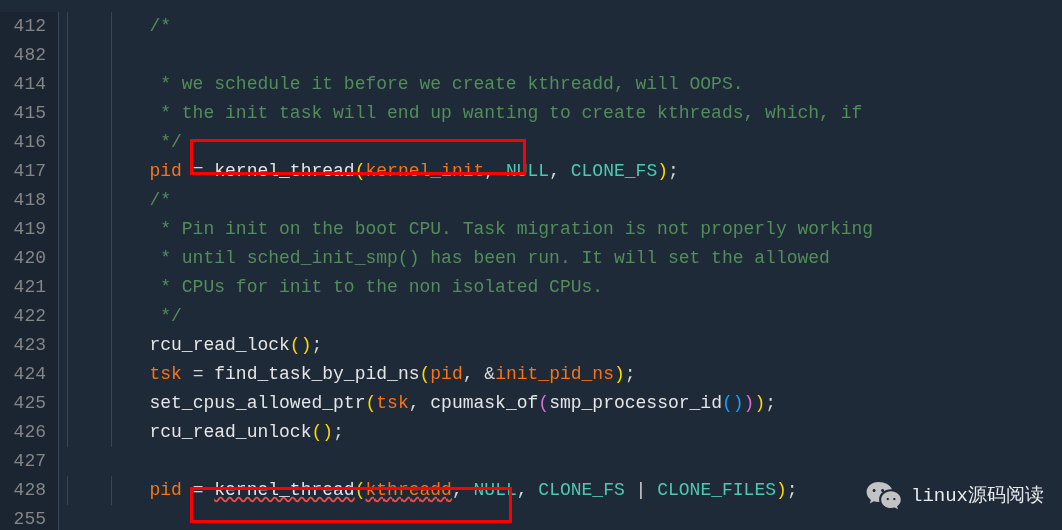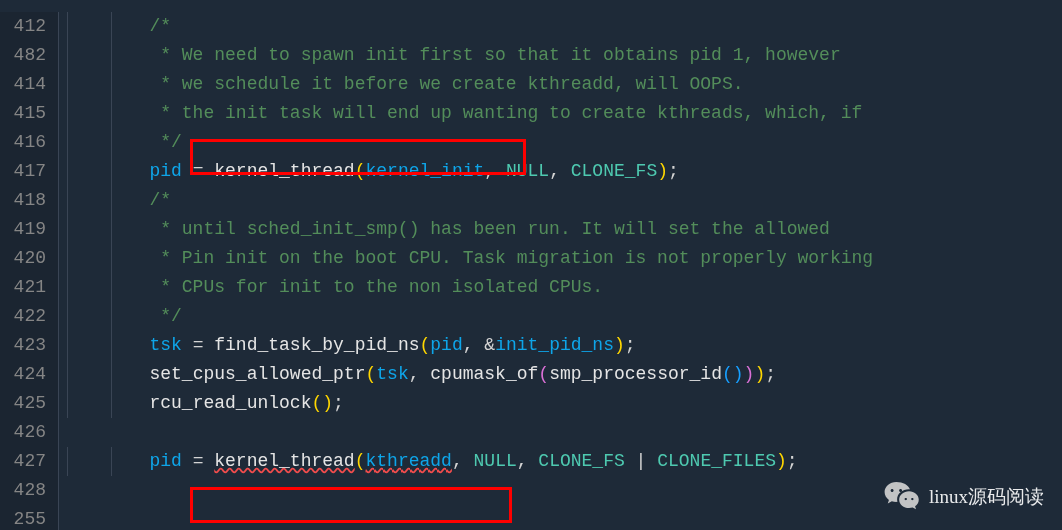--- a/index.html
+++ b/index.html
@@ -40,21 +40,21 @@
       position: relative;
       border-left: 1px solid #3a4555;
       padding-left: 4px;
     }
     .code-line {
       height: 29px;
       white-space: pre;
       position: relative;
     }
     .tok-comment { color: #538d5a; }
-    .tok-ident { color: #0ea5e9; text-align: right; }
+    .tok-ident { color: #f97316; text-align: right; }
     .tok-func { color: #e5e5e5; }
     .tok-const { color: #4ec9b0; }
     .tok-punct { color: #d4d4d4; }
     .tok-operator { color: #d4d4d4; }
     .tok-paren-yellow { color: #ffd700; }
     .tok-paren-pink { color: #da70d6; }
     .tok-paren-blue { color: #179fff; }
     .tok-squiggle {
       text-decoration: underline wavy #f14c4c;
       text-decoration-skip-ink: none;
@@ -80,21 +80,21 @@
       height: 32px;
       position: relative;
     }
     .wechat-icon svg {
       width: 100%;
       height: 100%;
     }
     .watermark-text {
       color: #ffffff;
       font-size: 19px;
-      font-family: Liberation Serif, serif;
+      font-family: Liberation Mono, monospace;
       font-weight: 500;
     }
     .indent-guide {
       position: absolute;
       width: 1px;
       background: #3a4555;
       top: 0;
       bottom: 0;
     }
   </style>
@@ -117,30 +117,31 @@
       <div class="line-number">423</div>
       <div class="line-number">424</div>
       <div class="line-number">425</div>
       <div class="line-number">426</div>
       <div class="line-number">427</div>
       <div class="line-number">428</div>
       <div class="line-number">255</div>
     </div>
   <div class="code-area" id="code-area">
       <div class="code-line"><span class="tok-comment">        /*</span><div class="indent-guide" style="left: 4px;"></div><div class="indent-guide" style="left: 48px;"></div></div>
-      <div class="code-line"><span class="tok-comment">         * We need to spawn init first so that it obtains pid 1, however</span><div class="indent-guide" style="left: 4px;"></div><div class="indent-guide" style="left: 48px;"></div></div>
+      <div class="code-line"><div class="indent-guide" style="left: 4px;"></div><div class="indent-guide" style="left: 48px;"></div></div>
       <div class="code-line"><span class="tok-comment">         * we schedule it before we create kthreadd, will OOPS.</span><div class="indent-guide" style="left: 4px;"></div><div class="indent-guide" style="left: 48px;"></div></div>
       <div class="code-line"><span class="tok-comment">         * the init task will end up wanting to create kthreads, which, if</span><div class="indent-guide" style="left: 4px;"></div><div class="indent-guide" style="left: 48px;"></div></div>
       <div class="code-line"><span class="tok-comment">         */</span><div class="indent-guide" style="left: 4px;"></div><div class="indent-guide" style="left: 48px;"></div></div>
       <div class="code-line"><span>        </span><span class="tok-ident">pid </span><span class="tok-operator">= </span><span class="tok-func">kernel_thread</span><span class="tok-paren-yellow">(</span><span class="tok-ident">kernel_init</span><span class="tok-punct">, </span><span class="tok-const">NULL</span><span class="tok-punct">, </span><span class="tok-const">CLONE_FS</span><span class="tok-paren-yellow">)</span><span class="tok-punct">;</span><div class="indent-guide" style="left: 4px;"></div><div class="indent-guide" style="left: 48px;"></div></div>
       <div class="code-line"><span class="tok-comment">        /*</span><div class="indent-guide" style="left: 4px;"></div><div class="indent-guide" style="left: 48px;"></div></div>
+      <div class="code-line"><span class="tok-comment">         * Pin init on the boot CPU. Task migration is not properly working</span><div class="indent-guide" style="left: 4px;"></div><div class="indent-guide" style="left: 48px;"></div></div>
       <div class="code-line"><span class="tok-comment">         * until sched_init_smp() has been run. It will set the allowed</span><div class="indent-guide" style="left: 4px;"></div><div class="indent-guide" style="left: 48px;"></div></div>
-      <div class="code-line"><span class="tok-comment">         * Pin init on the boot CPU. Task migration is not properly working</span><div class="indent-guide" style="left: 4px;"></div><div class="indent-guide" style="left: 48px;"></div></div>
       <div class="code-line"><span class="tok-comment">         * CPUs for init to the non isolated CPUs.</span><div class="indent-guide" style="left: 4px;"></div><div class="indent-guide" style="left: 48px;"></div></div>
       <div class="code-line"><span class="tok-comment">         */</span><div class="indent-guide" style="left: 4px;"></div><div class="indent-guide" style="left: 48px;"></div></div>
+      <div class="code-line"><span>        </span><span class="tok-func">rcu_read_lock</span><span class="tok-paren-yellow">(</span><span class="tok-paren-yellow">)</span><span class="tok-punct">;</span><div class="indent-guide" style="left: 4px;"></div><div class="indent-guide" style="left: 48px;"></div></div>
       <div class="code-line"><span>        </span><span class="tok-ident">tsk </span><span class="tok-operator">= </span><span class="tok-func">find_task_by_pid_ns</span><span class="tok-paren-yellow">(</span><span class="tok-ident">pid</span><span class="tok-punct">, </span><span class="tok-operator">&amp;</span><span class="tok-ident">init_pid_ns</span><span class="tok-paren-yellow">)</span><span class="tok-punct">;</span><div class="indent-guide" style="left: 4px;"></div><div class="indent-guide" style="left: 48px;"></div></div>
       <div class="code-line"><span>        </span><span class="tok-func">set_cpus_allowed_ptr</span><span class="tok-paren-yellow">(</span><span class="tok-ident">tsk</span><span class="tok-punct">, </span><span class="tok-func">cpumask_of</span><span class="tok-paren-pink">(</span><span class="tok-func">smp_processor_id</span><span class="tok-paren-blue">(</span><span class="tok-paren-blue">)</span><span class="tok-paren-pink">)</span><span class="tok-paren-yellow">)</span><span class="tok-punct">;</span><div class="indent-guide" style="left: 4px;"></div><div class="indent-guide" style="left: 48px;"></div></div>
       <div class="code-line"><span>        </span><span class="tok-func">rcu_read_unlock</span><span class="tok-paren-yellow">(</span><span class="tok-paren-yellow">)</span><span class="tok-punct">;</span><div class="indent-guide" style="left: 4px;"></div><div class="indent-guide" style="left: 48px;"></div></div>
       <div class="code-line">&nbsp;</div>
       <div class="code-line"><span>        </span><span class="tok-ident">pid </span><span class="tok-operator">= </span><span class="tok-func tok-squiggle">kernel_thread</span><span class="tok-paren-yellow">(</span><span class="tok-ident tok-squiggle">kthreadd</span><span class="tok-punct">, </span><span class="tok-const">NULL</span><span class="tok-punct">, </span><span class="tok-const">CLONE_FS</span><span class="tok-operator"> | </span><span class="tok-const">CLONE_FILES</span><span class="tok-paren-yellow">)</span><span class="tok-punct">;</span><div class="indent-guide" style="left: 4px;"></div><div class="indent-guide" style="left: 48px;"></div></div>
     </div>
 </div>
 
 <div class="watermark">
   <span class="wechat-icon">

